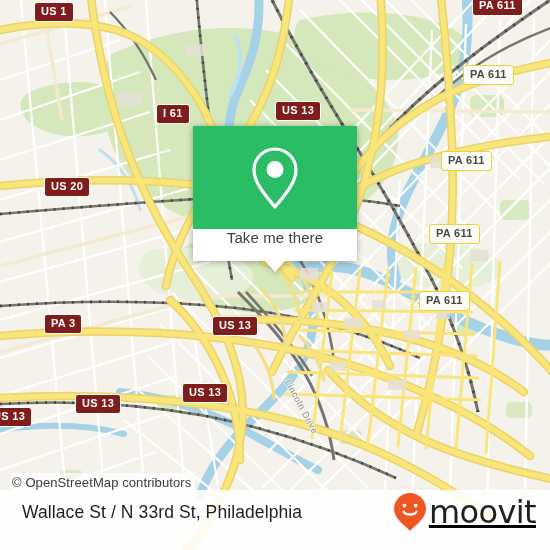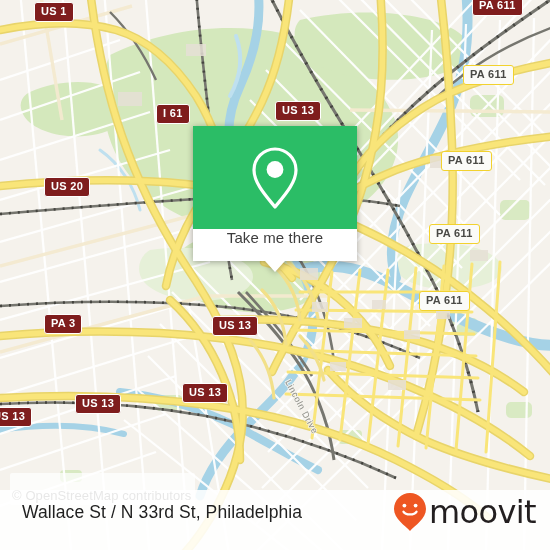--- a/index.html
+++ b/index.html
@@ -77,36 +77,36 @@
     border-left:10px solid transparent;
     border-right:10px solid transparent;
     border-top:11px solid #ffffff;
   }
 
   
   #attribution{
     position:absolute;left:10px;top:473px;
     color:#3c3c3c;font-size:13px;letter-spacing:.1px;
     background:rgba(255,255,255,.72);
-    padding:15px 4px 2px 2px;border-radius:2px;
+    padding:2px 4px 2px 2px;border-radius:2px;
   }
 
   
   #footer{
     position:absolute;left:0;top:490px;width:550px;height:60px;
     background:rgba(255,255,255,.88);
     display:flex;align-items:center;
     box-sizing:border-box;
     padding:0 14px 16px 22px;
   }
   #footer-title{
     color:#1f1f1f;font-size:17.5px;letter-spacing:.1px;white-space:nowrap;
   }
   #footer-brand{
-    margin-left:auto;display:flex;align-items:center;gap:2px;
+    margin-left:auto;display:flex;align-items:center;gap:2px;text-decoration:underline;
   }
   #brand-wordmark{
     color:#231f20;font-size:32px;letter-spacing:-.6px;line-height:1;
     font-family:"DejaVu Sans", sans-serif;font-weight:400;
   }
 </style>
 </head>
 <body>
 
 <div id="app">

